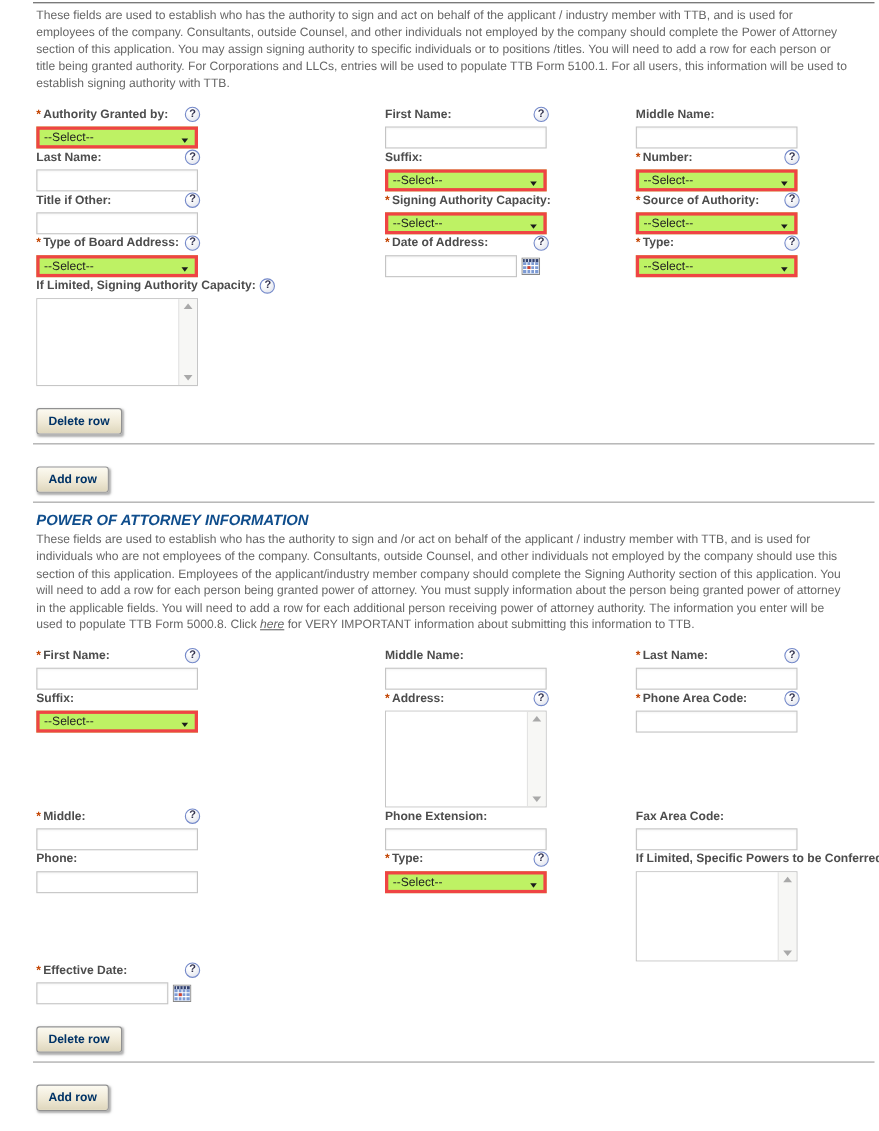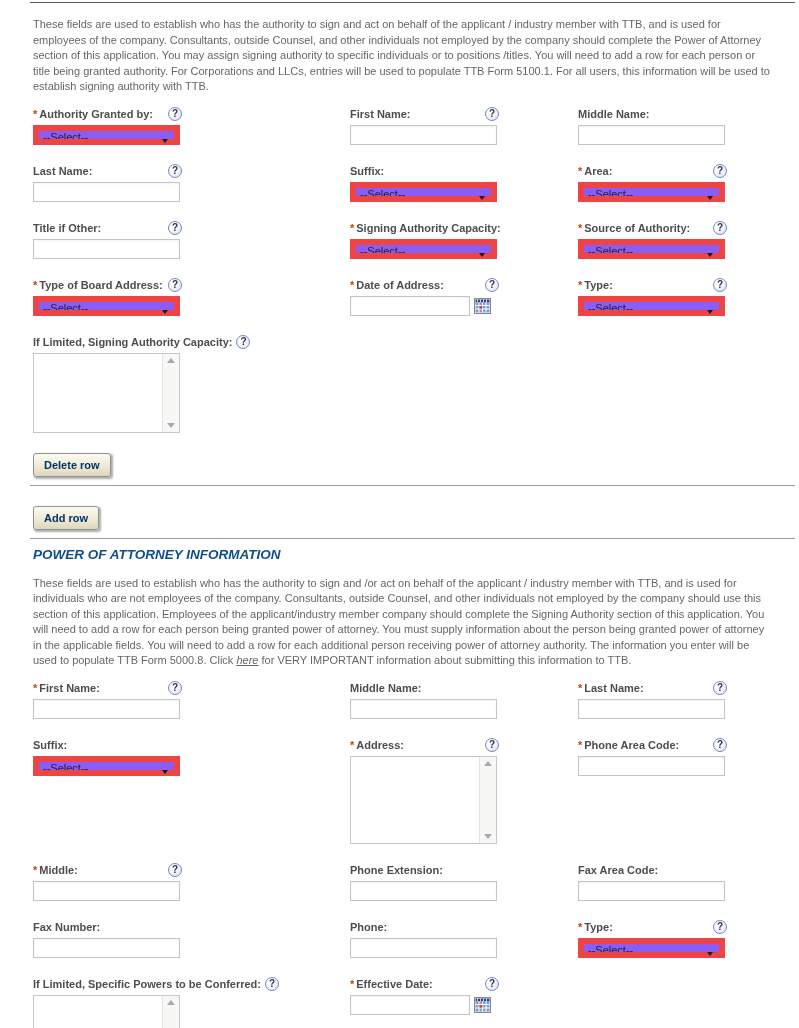--- a/index.html
+++ b/index.html
@@ -10,27 +10,27 @@
     color:#666;
   }
   .page { margin:2px 4px 0 30px; border-top:1px solid #5a5a5a; }
 
   h2.section-title {
     color:#0f4d8c; font-style:italic; font-weight:bold;
     font-size:13.5px; margin:8px 20px 0 3px;
   }
   p.section-desc {
     font-size:11px; line-height:15.5px; color:#666;
-    margin:14px 22px 0 3px;
+    margin:4px 22px 0 3px;
   }
   .inline-link { text-decoration:underline; color:#666; cursor:pointer;font-style:italic; }
 
   .form-grid {
     display:grid; grid-template-columns:317px 228px 1fr;
-    row-gap:19px; align-items:start; margin:12px 0 0 3px;
+    row-gap:1px; align-items:start; margin:12px 0 0 3px;
   }
   .cell { min-height:38px; }
 
   .lbl-row {
     display:flex; width:max-content; min-width:149px;
     justify-content:space-between; align-items:center; gap:4px;
     margin:0 0 3px 0; white-space:nowrap; height:15px;
   }
   .lbl { font-weight:bold; color:#4d4d4d; font-size:11px; }
   .req { color:#c34400; margin-right:2px; }
@@ -46,21 +46,21 @@
   .txt {
     width:147px; height:20px; border:1px solid #c4c4c4;
     font:11px "Liberation Sans", sans-serif; color:#333;
     padding:1px 3px; background:#fff;
     box-shadow:inset 0 1px 2px rgba(0,0,0,0.05); outline:none;
   }
   .txt.date { width:120px; }
 
   .sel-wrap {
     display:inline-flex; position:relative; width:147px; height:20px;
-    border:6px solid #ef4444; background:#8b5cf6; align-items:flex-start;
+    border:3px solid #ef4444; background:#bef264; align-items:flex-start;
   }
   .sel-wrap select {
     appearance:none; -webkit-appearance:none; -moz-appearance:none;
     border:0; background:transparent; outline:none;
     font:11px "Liberation Sans", sans-serif; color:#222;
     width:100%; height:100%; padding:0 16px 0 4px;
   }
   .sel-arrow {
     position:absolute; right:6px; top:8px; width:0; height:0;
     border-left:3.5px solid transparent; border-right:3.5px solid transparent;
@@ -127,21 +127,21 @@
             <span class="lbl" data-name="field-label"><span class="lbl-text" data-name="field-label-text">Last Name:</span></span>
             <span class="help" data-name="help-icon">?</span>
           </div><input class="txt" data-name="last-name-input" type="text" value="" style=""></div>
         <div class="cell" data-name="field-suffix"><div class="lbl-row" data-name="field-label-row">
             <span class="lbl" data-name="field-label"><span class="lbl-text" data-name="field-label-text">Suffix:</span></span>
           </div><span class="sel-wrap" data-name="suffix-select-wrap">
             <select data-name="suffix-select"><option data-name="select-option">--Select--</option></select>
             <span class="sel-arrow" data-name="chevron-down-icon"></span>
           </span></div>
         <div class="cell" data-name="field-title"><div class="lbl-row" data-name="field-label-row">
-            <span class="lbl" data-name="field-label"><span class="req" data-name="required-asterisk">*</span><span class="lbl-text" data-name="field-label-text">Area:</span></span>
+            <span class="lbl" data-name="field-label"><span class="req" data-name="required-asterisk">*</span><span class="lbl-text" data-name="field-label-text">Number:</span></span>
             <span class="help" data-name="help-icon">?</span>
           </div><span class="sel-wrap" data-name="title-select-wrap">
             <select data-name="title-select"><option data-name="select-option">--Select--</option></select>
             <span class="sel-arrow" data-name="chevron-down-icon"></span>
           </span></div>
         <div class="cell" data-name="field-title-if-other"><div class="lbl-row" data-name="field-label-row">
             <span class="lbl" data-name="field-label"><span class="lbl-text" data-name="field-label-text">Title if Other:</span></span>
             <span class="help" data-name="help-icon">?</span>
           </div><input class="txt" data-name="title-if-other-input" type="text" value="" style=""></div>
         <div class="cell" data-name="field-signing-authority-capacity"><div class="lbl-row" data-name="field-label-row">
@@ -262,23 +262,20 @@
         <div class="cell" data-name="field-phone"><div class="lbl-row" data-name="field-label-row">
             <span class="lbl" data-name="field-label"><span class="req" data-name="required-asterisk">*</span><span class="lbl-text" data-name="field-label-text">Middle:</span></span>
             <span class="help" data-name="help-icon">?</span>
           </div><input class="txt" data-name="phone-input" type="text" value="" style=""></div>
         <div class="cell" data-name="field-phone-extension"><div class="lbl-row" data-name="field-label-row">
             <span class="lbl" data-name="field-label"><span class="lbl-text" data-name="field-label-text">Phone Extension:</span></span>
           </div><input class="txt" data-name="phone-extension-input" type="text" value="" style=""></div>
         <div class="cell" data-name="field-fax-area-code"><div class="lbl-row" data-name="field-label-row">
             <span class="lbl" data-name="field-label"><span class="lbl-text" data-name="field-label-text">Fax Area Code:</span></span>
           </div><input class="txt" data-name="fax-area-code-input" type="text" value="" style=""></div>
-        <div class="cell" data-name="field-fax-number"><div class="lbl-row" data-name="field-label-row">
-            <span class="lbl" data-name="field-label"><span class="lbl-text" data-name="field-label-text">Fax Number:</span></span>
-          </div><input class="txt" data-name="fax-number-input" type="text" value="" style=""></div>
         <div class="cell" data-name="field-email"><div class="lbl-row" data-name="field-label-row">
             <span class="lbl" data-name="field-label"><span class="lbl-text" data-name="field-label-text">Phone:</span></span>
           </div><input class="txt" data-name="email-input" type="text" value="" style=""></div>
         <div class="cell" data-name="field-type"><div class="lbl-row" data-name="field-label-row">
             <span class="lbl" data-name="field-label"><span class="req" data-name="required-asterisk">*</span><span class="lbl-text" data-name="field-label-text">Type:</span></span>
             <span class="help" data-name="help-icon">?</span>
           </div><span class="sel-wrap" data-name="type-select-wrap">
             <select data-name="type-select"><option data-name="select-option">--Select--</option></select>
             <span class="sel-arrow" data-name="chevron-down-icon"></span>
           </span></div>

